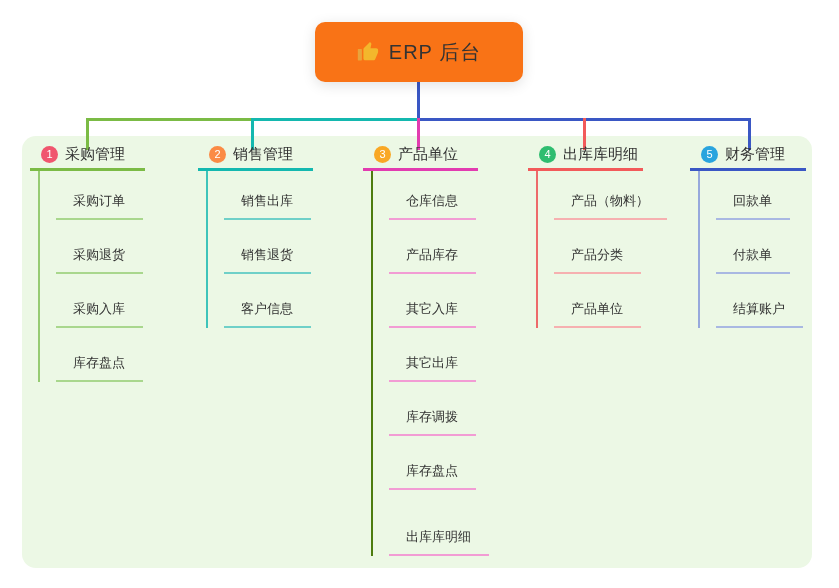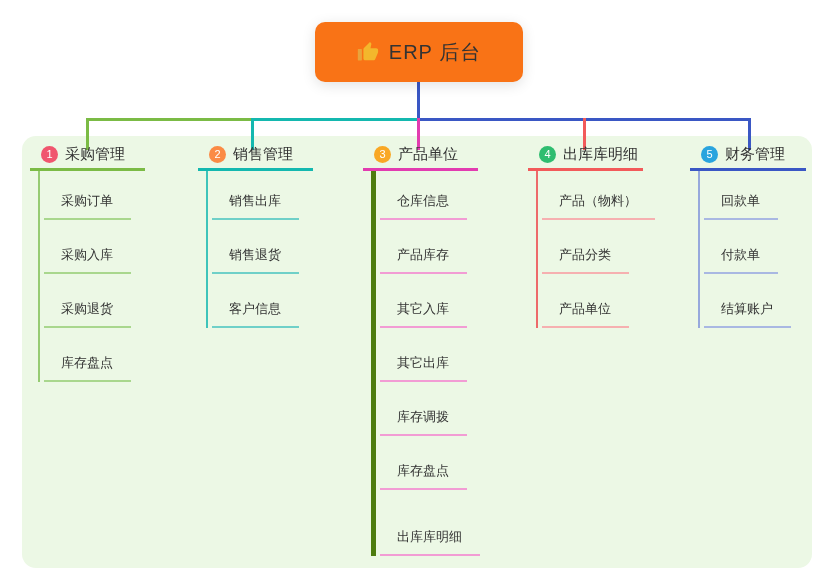--- a/index.html
+++ b/index.html
@@ -42,35 +42,35 @@
   }
   .head-label { font-size:15px; color:#333; white-space:nowrap;font-family:Liberation Serif, serif; }
   .badge {
     width:17px; height:17px; min-width:17px; border-radius:50%;
     color:#fff; font-size:11px; line-height:17px; text-align:center;
   }
   .children { margin-left:8px; }
   .child { position:relative; height:54px; }
   .child:first-child { height:49px; }
   .child .lbl {
-    position:absolute; left:4px; bottom:0; white-space:nowrap;
+    position:absolute; left:16px; bottom:0; white-space:nowrap;
     font-size:13px; color:#333; padding:0 18px 8px 17px;
   }
   
   .b1 .head { border-bottom:3px solid #7bbb45; }
   .b1 .badge { background:#f0566e; }
   .b1 .children { border-left:2px solid #96cb72; }
   .b1 .lbl { border-bottom:2px solid #a9d78d; }
   .b2 .head { border-bottom:3px solid #14b8af; }
   .b2 .badge { background:#fb8b45; }
   .b2 .children { border-left:2px solid #3ec4ba; }
   .b2 .lbl { border-bottom:2px solid #6fd0c8; }
   .b3 .head { border-bottom:3px solid #e23cb0; }
   .b3 .badge { background:#f9a825; }
-  .b3 .children { border-left:5px solid #4d7c0f; }
+  .b3 .children { border-left:2px solid #4d7c0f; }
   .b3 .lbl { border-bottom:2px solid #f29cd4; }
   .b4 .head { border-bottom:3px solid #f25a5a; }
   .b4 .badge { background:#2fbd70; }
   .b4 .children { border-left:2px solid #ed6a6a; }
   .b4 .lbl { border-bottom:2px solid #f6b0b0;margin-top:39px; }
   .b5 .head { border-bottom:3px solid #3a57c4; }
   .b5 .badge { background:#29a4de; }
   .b5 .children { border-left:2px solid #97a9dc; }
   .b5 .lbl { border-bottom:2px solid #a9b8e2; }
 </style>
@@ -102,24 +102,24 @@
 <div class="branch b1" style="left:30px;">
   <div class="head">
     <span class="badge">1</span>
     <span class="head-label">采购管理</span>
   </div>
   <div class="children">
     <div class="child">
         <span class="lbl">采购订单</span>
       </div>
     <div class="child">
+        <span class="lbl">采购退货</span>
+      </div>
+    <div class="child">
         <span class="lbl">采购入库</span>
-      </div>
-    <div class="child">
-        <span class="lbl">采购退货</span>
       </div>
     <div class="child">
         <span class="lbl">库存盘点</span>
       </div>
   </div>
 </div>
 
 <div class="branch b2" style="left:198px;">
   <div class="head">
     <span class="badge">2</span>

